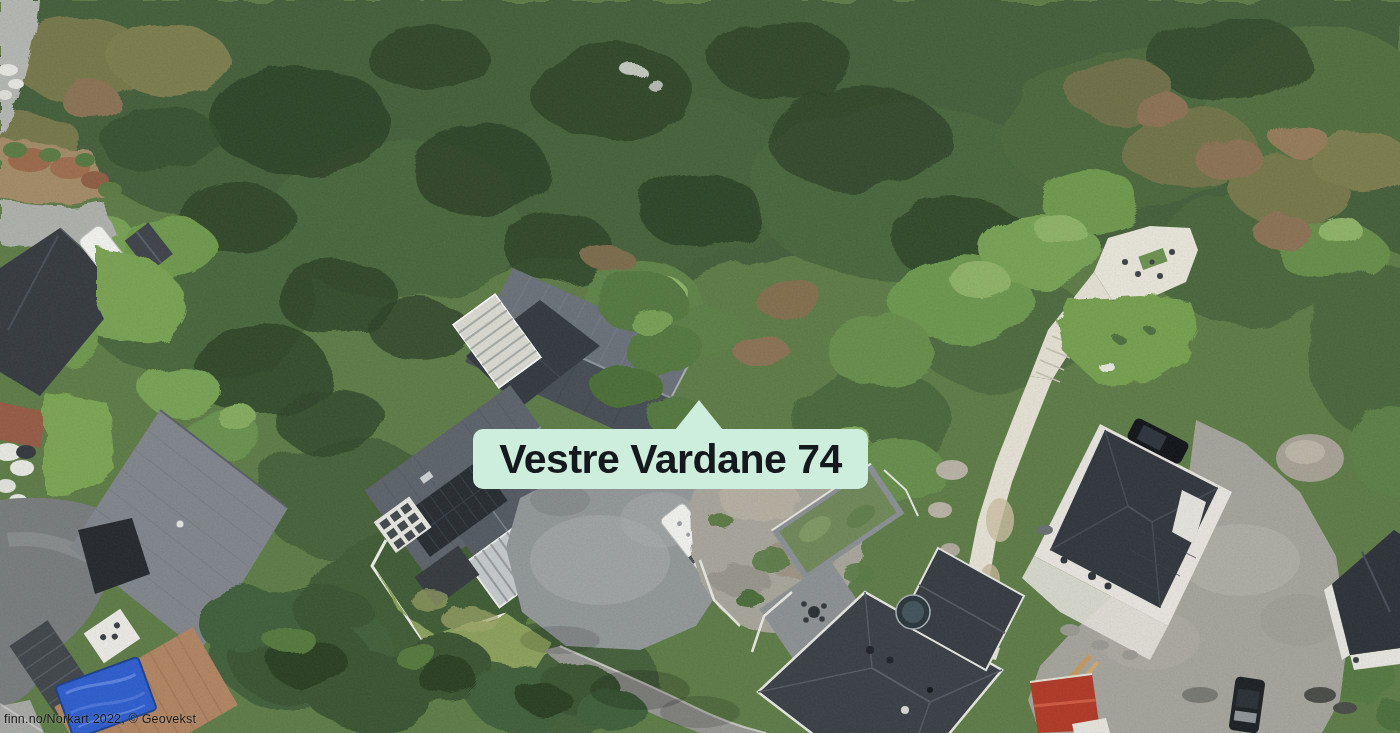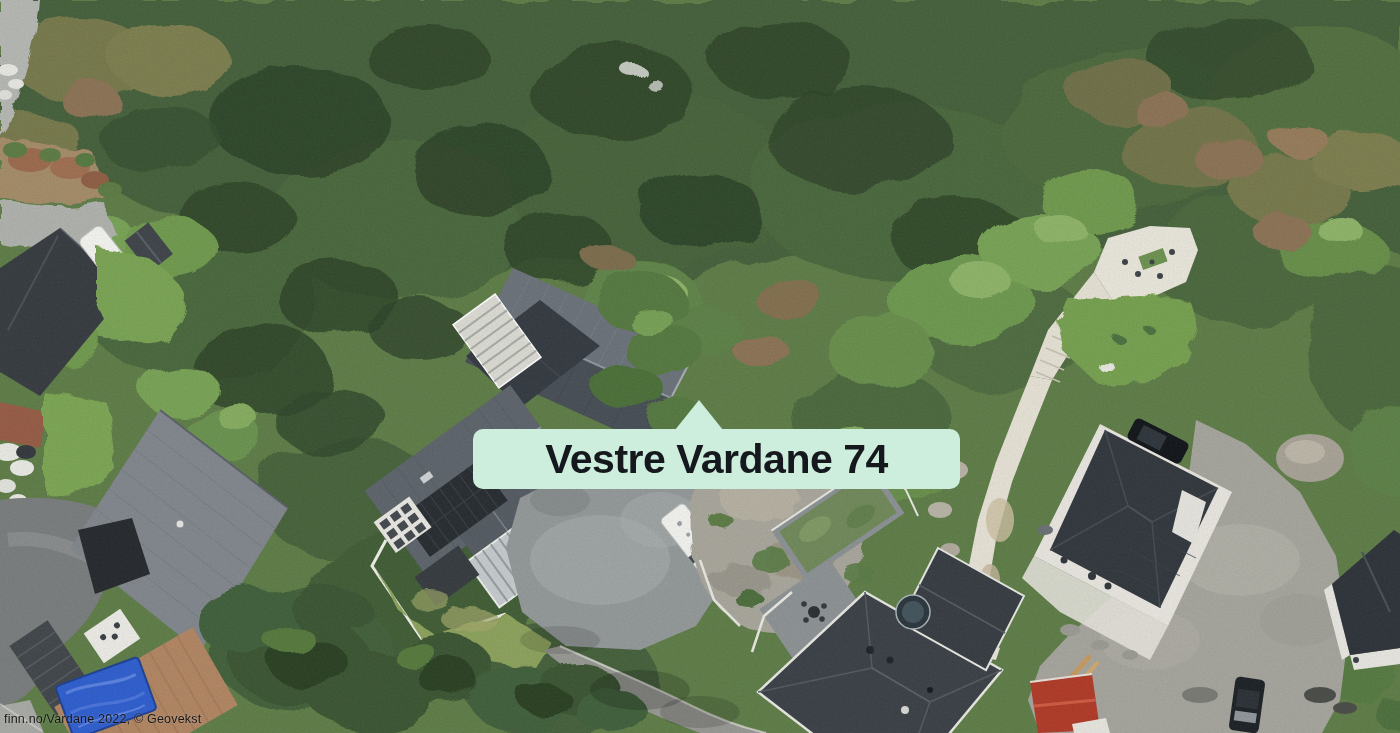--- a/index.html
+++ b/index.html
@@ -1,18 +1,18 @@
 <!DOCTYPE html>
 <html><head>
 <meta charset="utf-8">
 <style>
   html,body{margin:0;padding:0;background:#222;}
   .stage{position:relative;width:1400px;height:733px;overflow:hidden;font-family:"Liberation Sans",sans-serif;}
   .stage svg{position:absolute;left:0;top:0;display:block;}
-  .callout{position:absolute;left:473px;top:429px;width:487px;height:60px;background:#cdeedd;border-radius:10px;
+  .callout{position:absolute;left:473px;top:429px;width:395px;height:60px;background:#cdeedd;border-radius:10px;
     display:flex;align-items:center;justify-content:center;font-size:41px;font-weight:700;color:#15191e;
     letter-spacing:-0.5px;white-space:nowrap;}
   .callout-arrow{position:absolute;left:675px;top:400px;width:48px;height:30px;background:#cdeedd;
     clip-path:polygon(50% 0,100% 100%,0 100%);}
   .attribution{position:absolute;left:4px;top:712px;font-size:12.5px;color:#161616;letter-spacing:0.2px;
     text-shadow:0 0 2px rgba(255,255,255,0.35);}
 </style>
 </head>
 <body>
 
@@ -505,15 +505,15 @@
 
   <rect x="0" y="0" width="1400" height="733" filter="url(#grainDark)" opacity="0.13"></rect>
   <rect x="0" y="0" width="1400" height="733" filter="url(#grainLight)" opacity="0.10"></rect>
 </svg>
 
   <div class="callout-arrow"></div>
   <div class="callout">
     <span>Vestre Vardane 74</span>
   </div>
 
-  <div class="attribution">finn.no/Vardane 2022, © Geovekst</div>
+  <div class="attribution">finn.no/Norkart 2022, © Geovekst</div>
 
 </div>
 
 </body></html>

